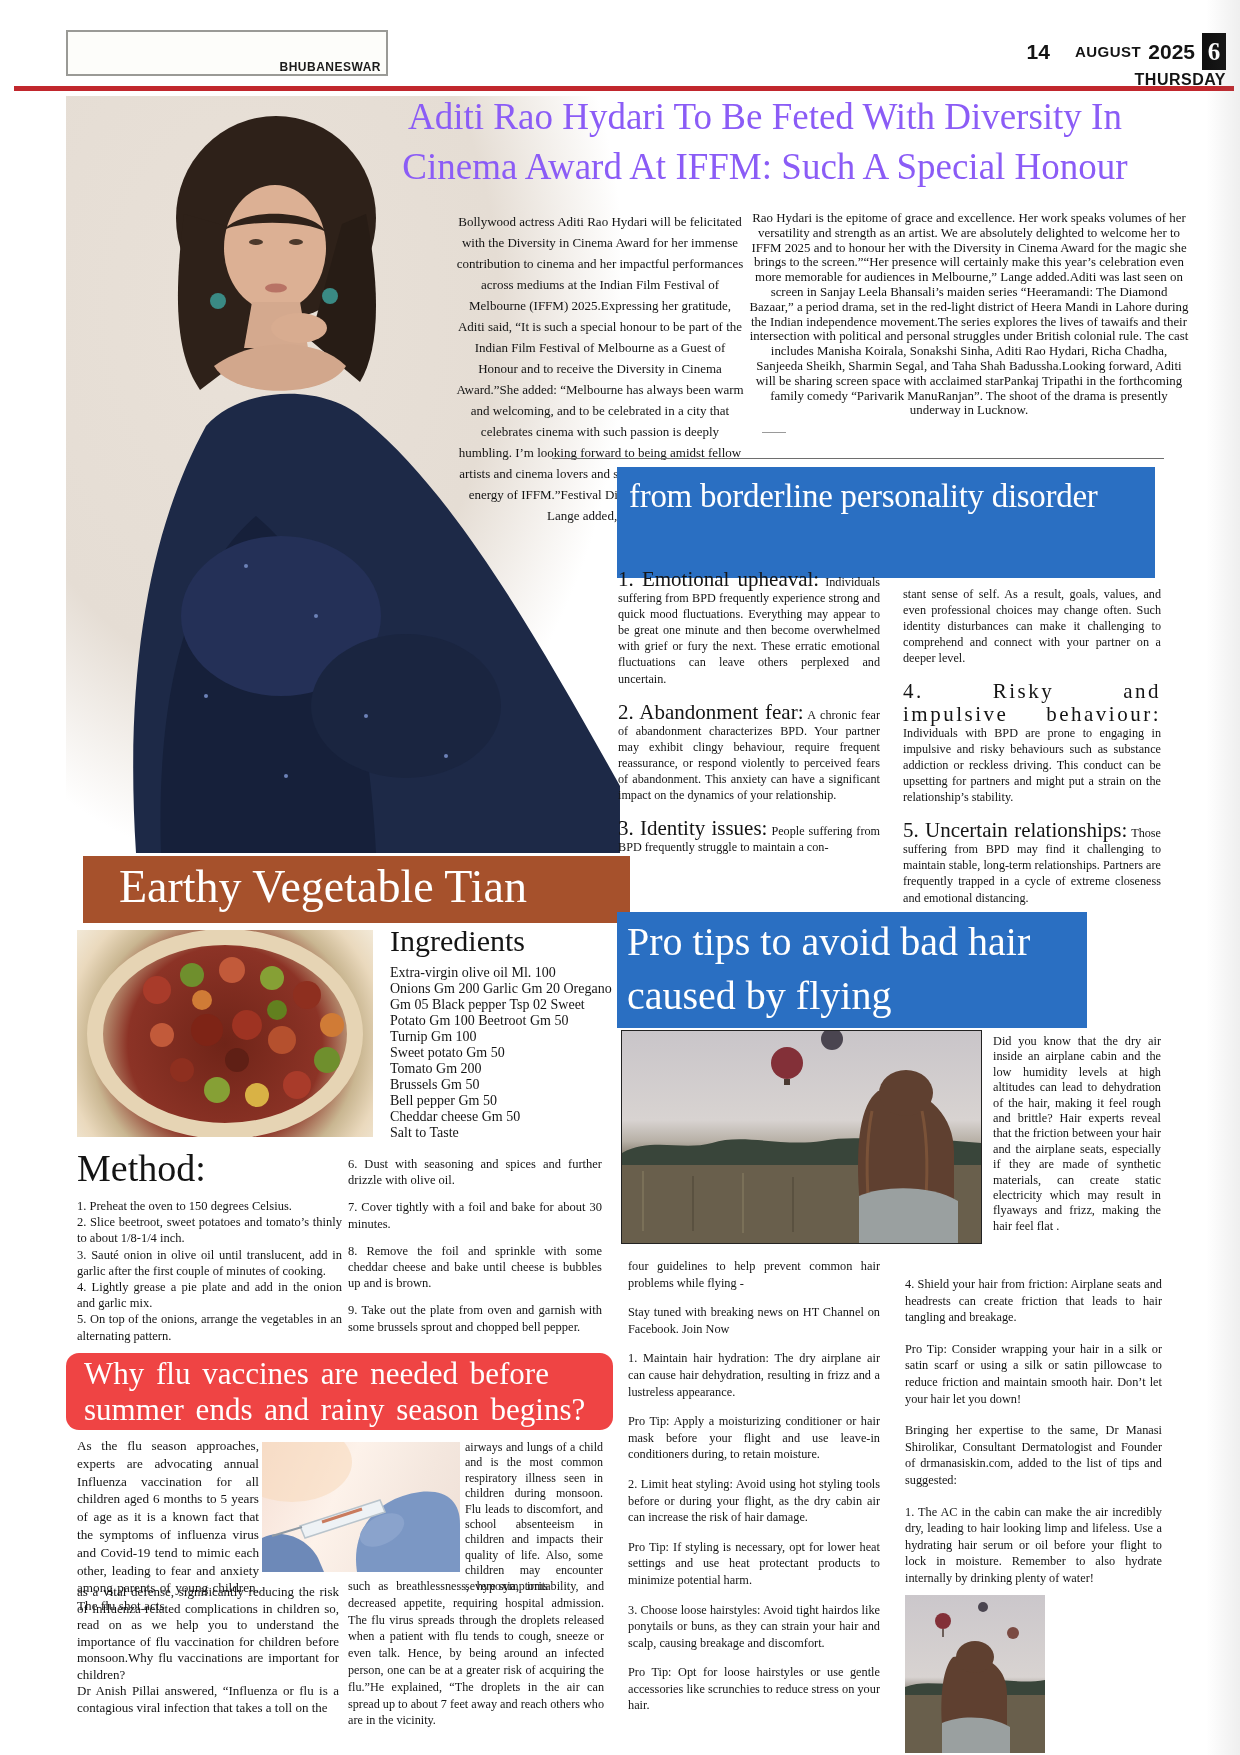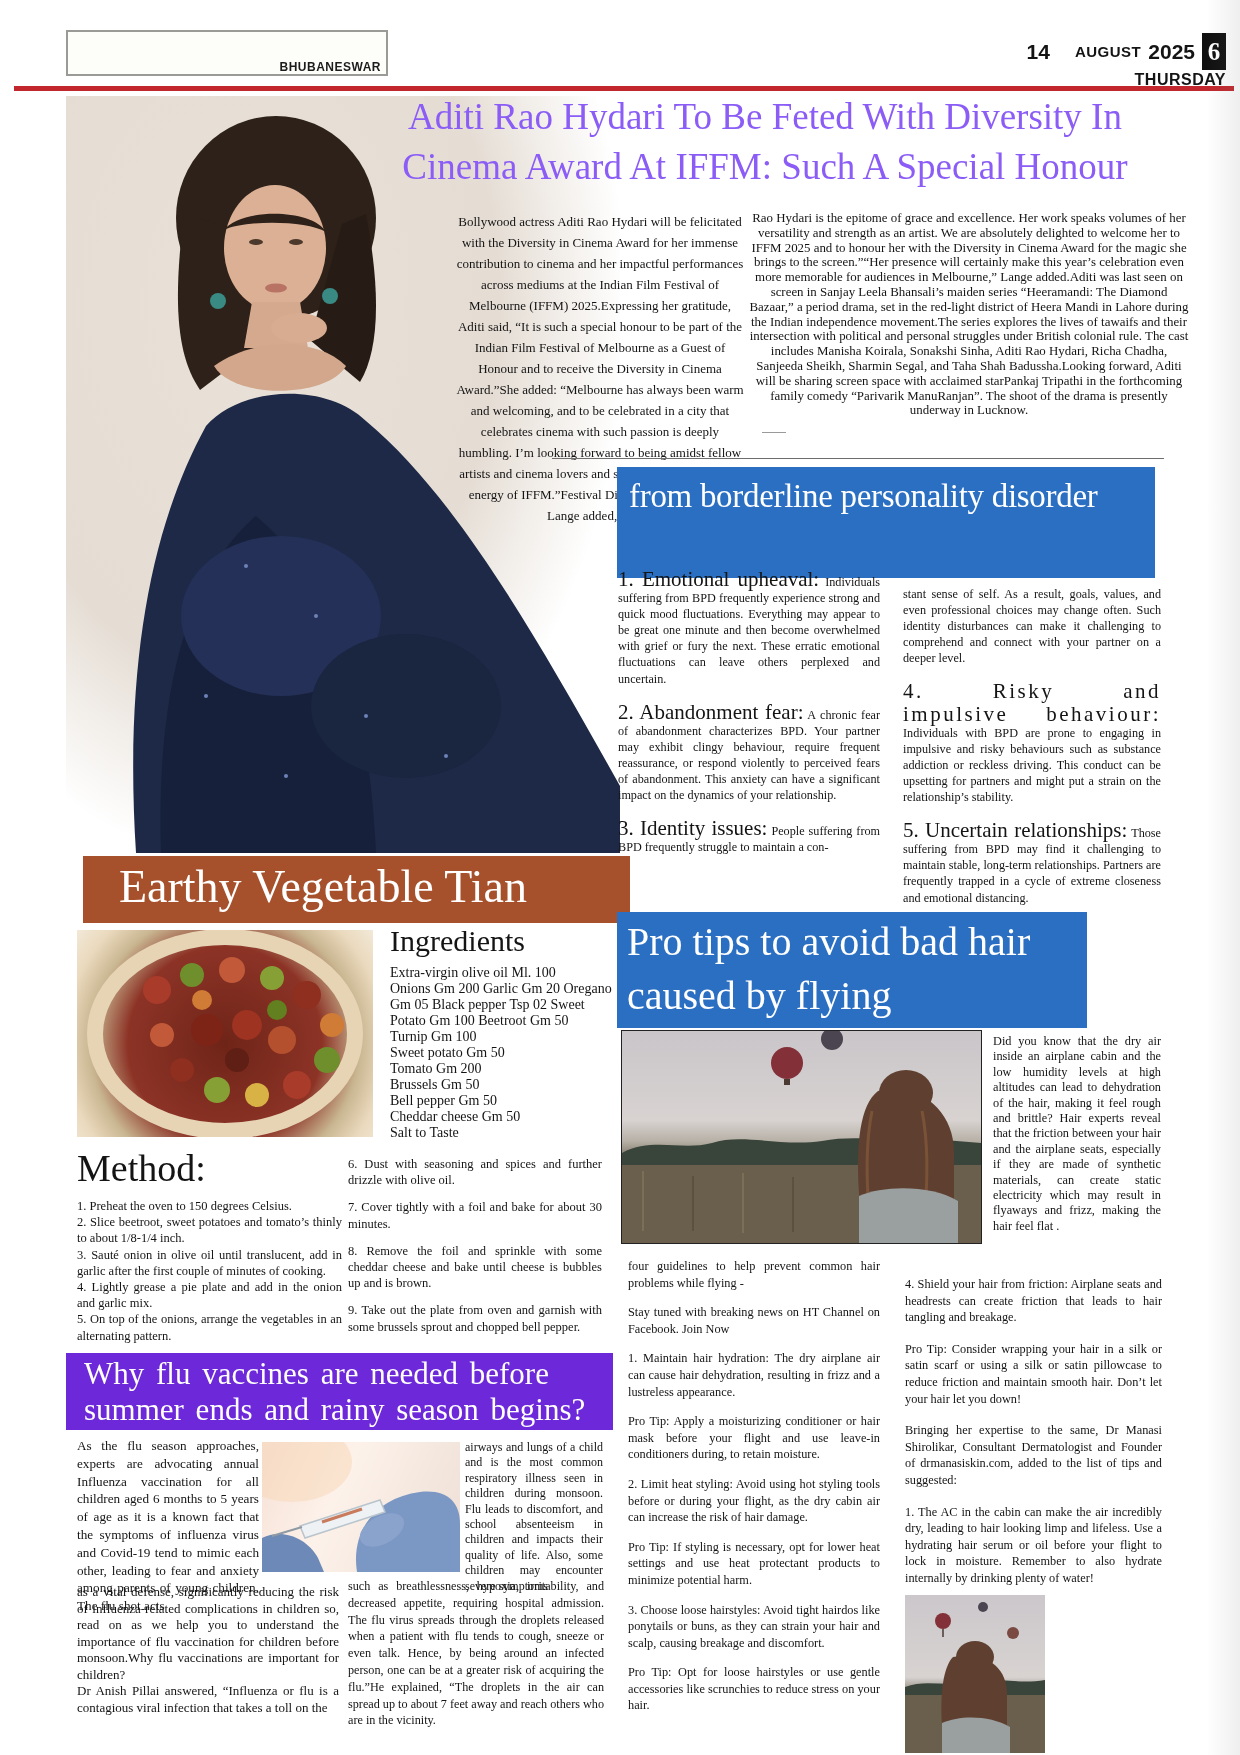--- a/index.html
+++ b/index.html
@@ -62,21 +62,21 @@
      background:linear-gradient(to bottom,#c9c5c9 0%,#d8d3d1 42%,#b7b0a6 52%,#6c6354 62%,#5e5747 100%);}
   #protips-intro{left:993px;top:1034px;width:168px;font-size:12.3px;line-height:15.4px;text-align:justify;}
   #protips-col1{left:628px;top:1258px;width:252px;font-size:12.3px;line-height:16.6px;}
   #protips-col2{left:905px;top:1276px;width:257px;font-size:12.3px;line-height:16.6px;}
   .pt-p{text-align:justify;margin:0 0 13px 0;}
   #protips-col2 .pt-p{margin-bottom:15px;}
   #bottom-photo{left:905px;top:1595px;width:140px;height:158px;
      background:linear-gradient(to bottom,#cbc7cb 0%,#d8d3d1 52%,#6c6354 66%,#5e5747 100%);}
 
   
-  #flu-banner{left:66px;top:1353px;width:547px;height:77px;background:#6d28d9;font-size:31px;line-height:36px;padding:3px 0 0 18px;word-spacing:4px;}
+  #flu-banner{left:66px;top:1353px;width:547px;height:77px;background:#ef4444;font-size:31px;line-height:36px;padding:3px 0 0 18px;word-spacing:4px;border-radius:13px;}
   #flu-col1a{left:77px;top:1437px;width:182px;font-size:13.2px;line-height:17.8px;text-align:justify;}
   #flu-photo{left:262px;top:1442px;width:198px;height:130px;
      background:linear-gradient(115deg,#f6e0d5 0%,#fdf2ea 38%,#f4e7de 70%,#eedfd6 100%);}
   #flu-col2a{left:465px;top:1440px;width:138px;font-size:12px;line-height:15.4px;text-align:justify;}
   #flu-col1b{left:77px;top:1584px;width:262px;font-size:13px;line-height:16.5px;text-align:justify;white-space:pre-line;}
   #flu-col2b{left:348px;top:1578px;width:256px;font-size:12.2px;line-height:16.8px;text-align:justify;}
 </style>
 </head>
 <body>
 

